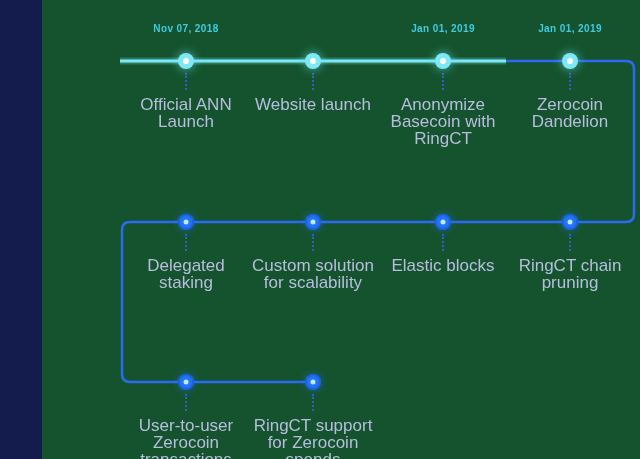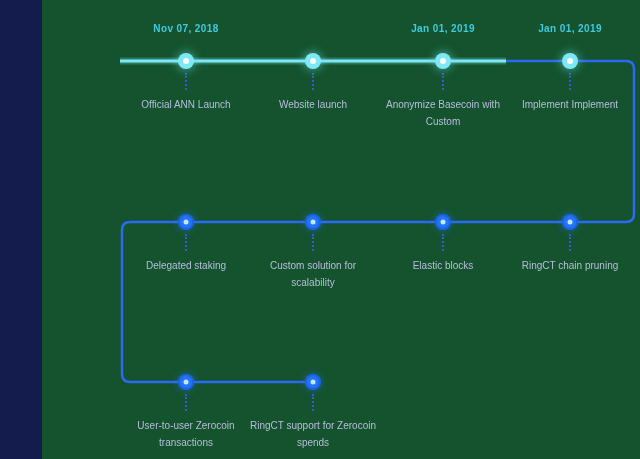--- a/index.html
+++ b/index.html
@@ -72,21 +72,21 @@
   }
   .connector {
     width: 0;
     height: 17px;
     margin: 4px auto 0;
     border-left: 2px dotted #2d5ed2;
   }
   .label {
     width: 132px;
     margin: 6px auto 0;
-    font-size: 10px;
+    font-size: 17px;
     line-height: 17px;
     color: #b7bedd;
   }
   
   .row-top    { top: 53px; }
   .row-middle { top: 214px; }
   .row-bottom { top: 374px; }
   
   .col-1 { left: 144px; }
   .col-2 { left: 271px; }
@@ -116,28 +116,28 @@
   <div class="milestone row-top col-2">
     <span class="dot cyan"></span>
     <div class="connector"></div>
     <div class="label">Website launch</div>
   </div>
 
   <div class="milestone row-top col-3">
     <div class="date">Jan 01, 2019</div>
     <span class="dot cyan"></span>
     <div class="connector"></div>
-    <div class="label">Anonymize Basecoin with Custom</div>
+    <div class="label">Anonymize Basecoin with RingCT</div>
   </div>
 
   <div class="milestone row-top col-4">
     <div class="date">Jan 01, 2019</div>
     <span class="dot cyan"></span>
     <div class="connector"></div>
-    <div class="label">Implement Implement</div>
+    <div class="label">Zerocoin Dandelion</div>
   </div>
 
   <div class="milestone row-middle col-1">
     <span class="dot blue"></span>
     <div class="connector"></div>
     <div class="label">Delegated staking</div>
   </div>
 
   <div class="milestone row-middle col-2">
     <span class="dot blue"></span>

